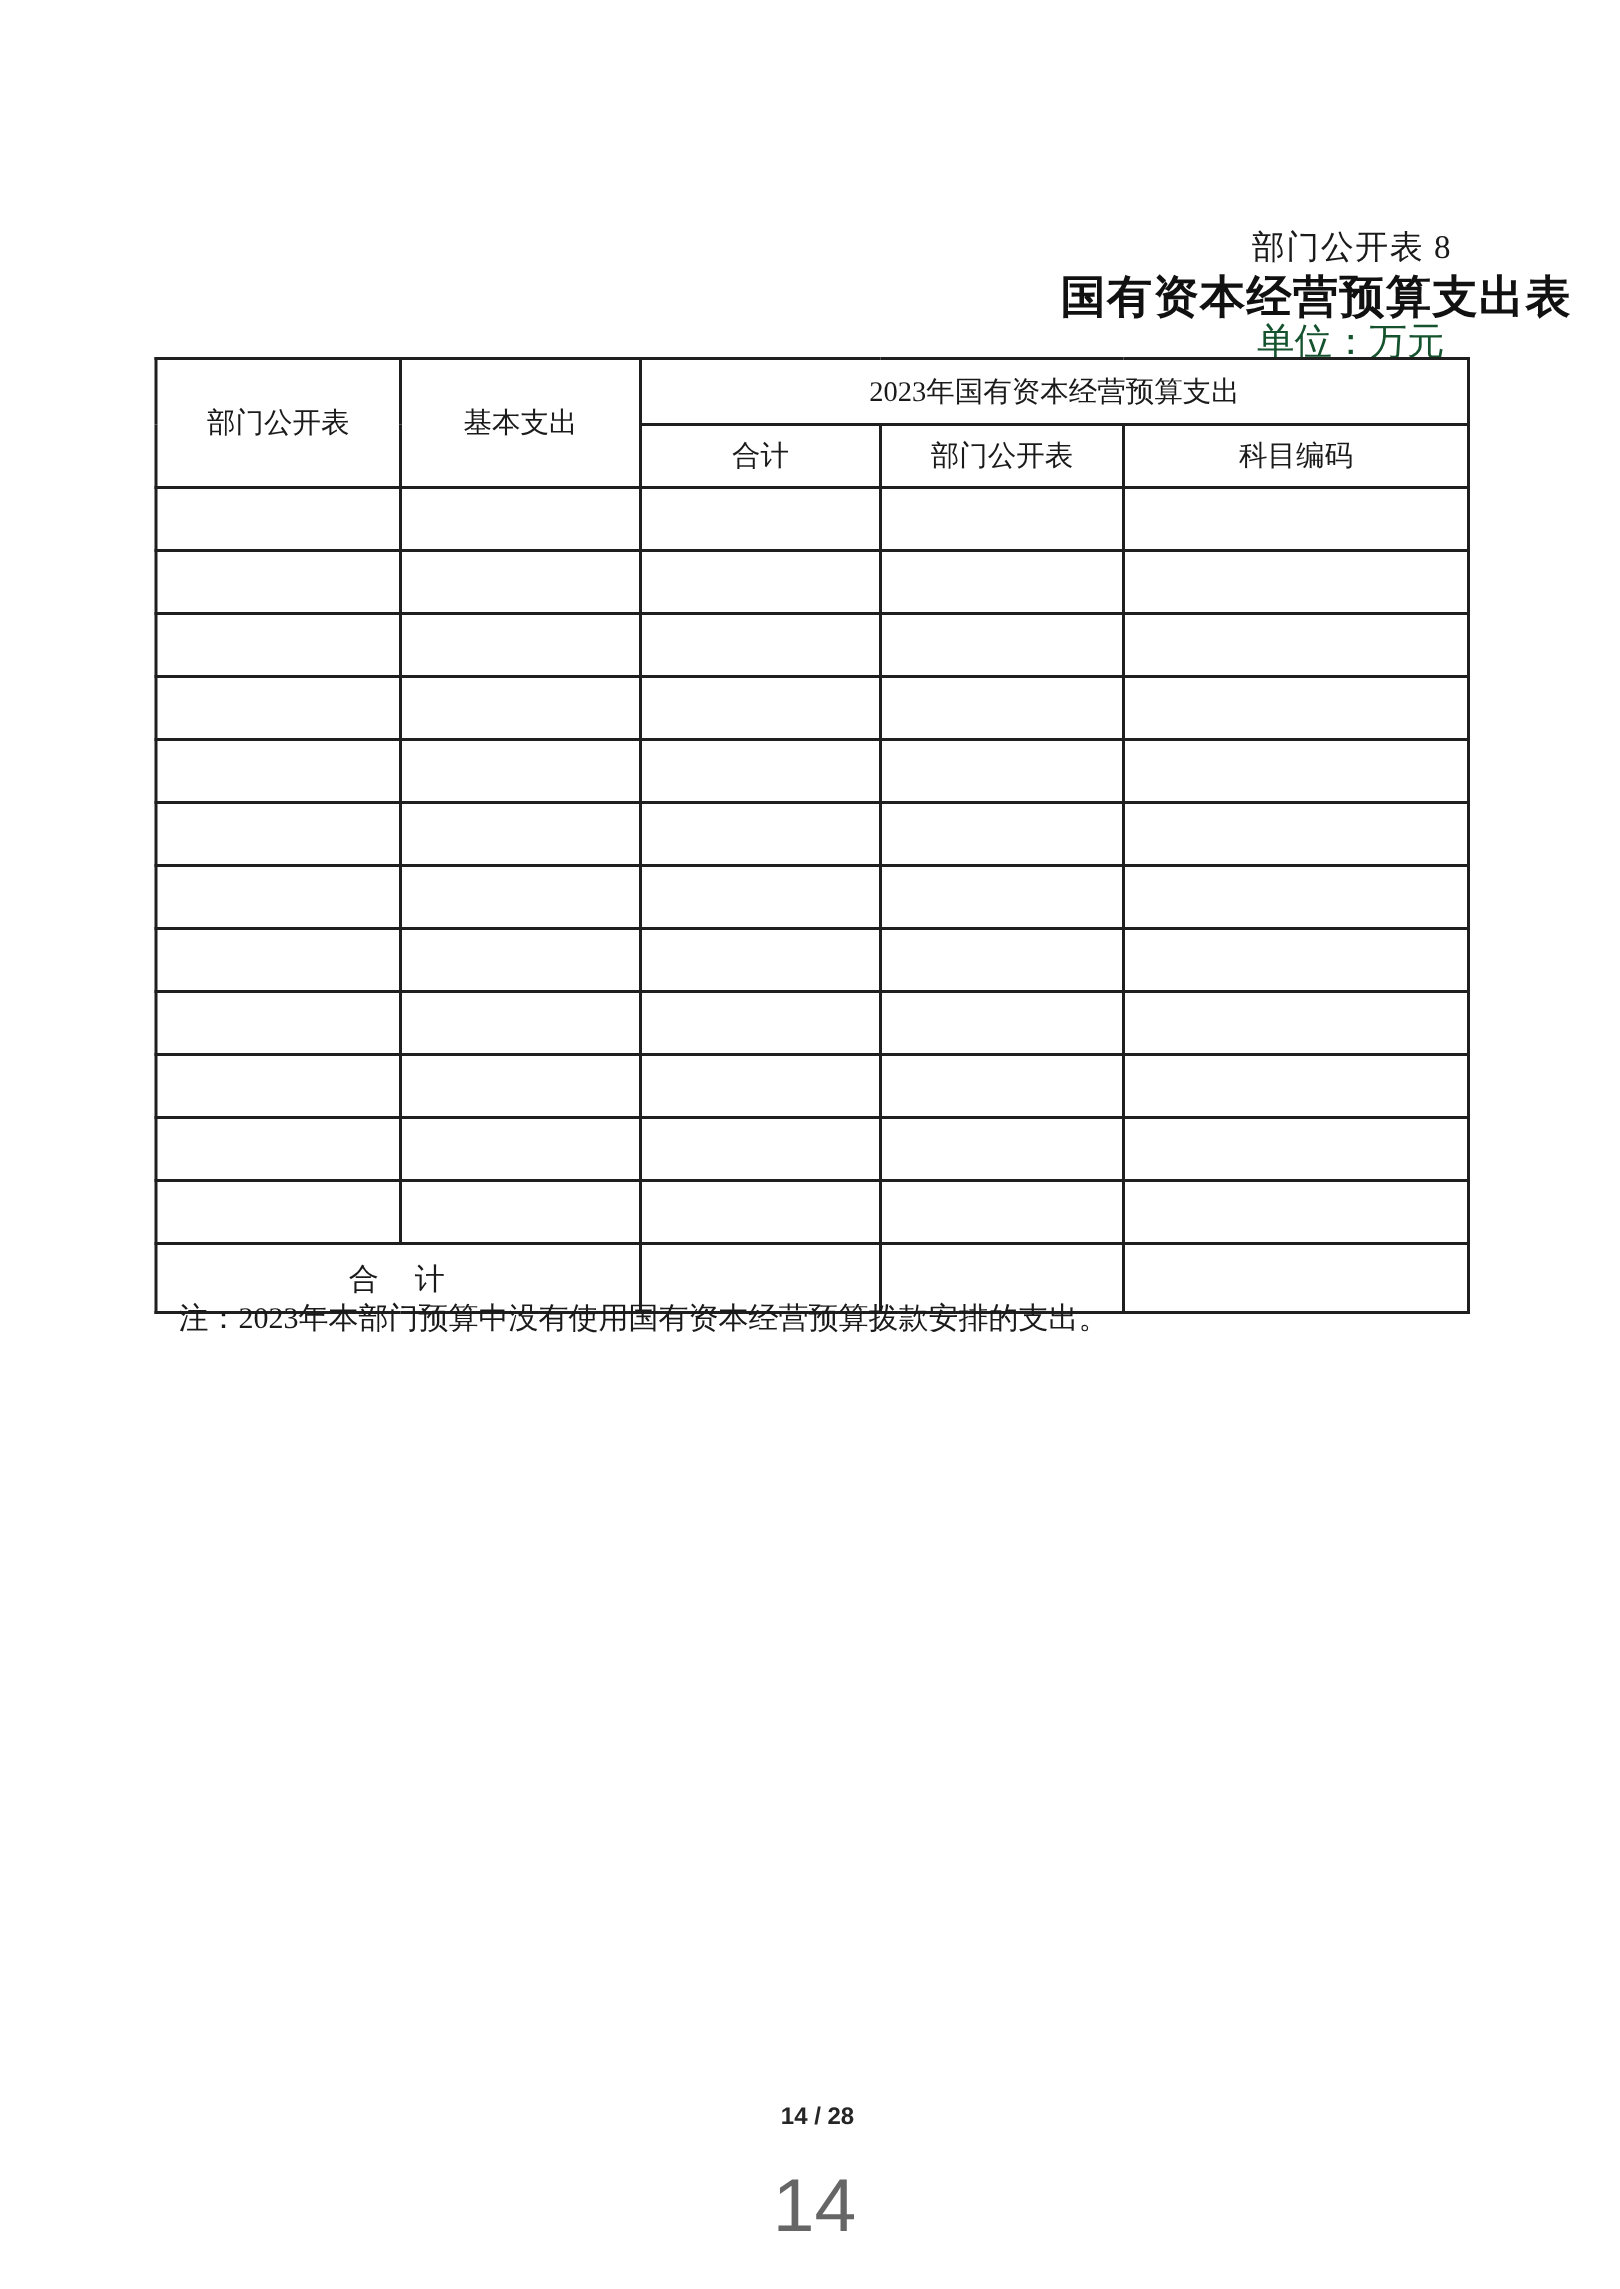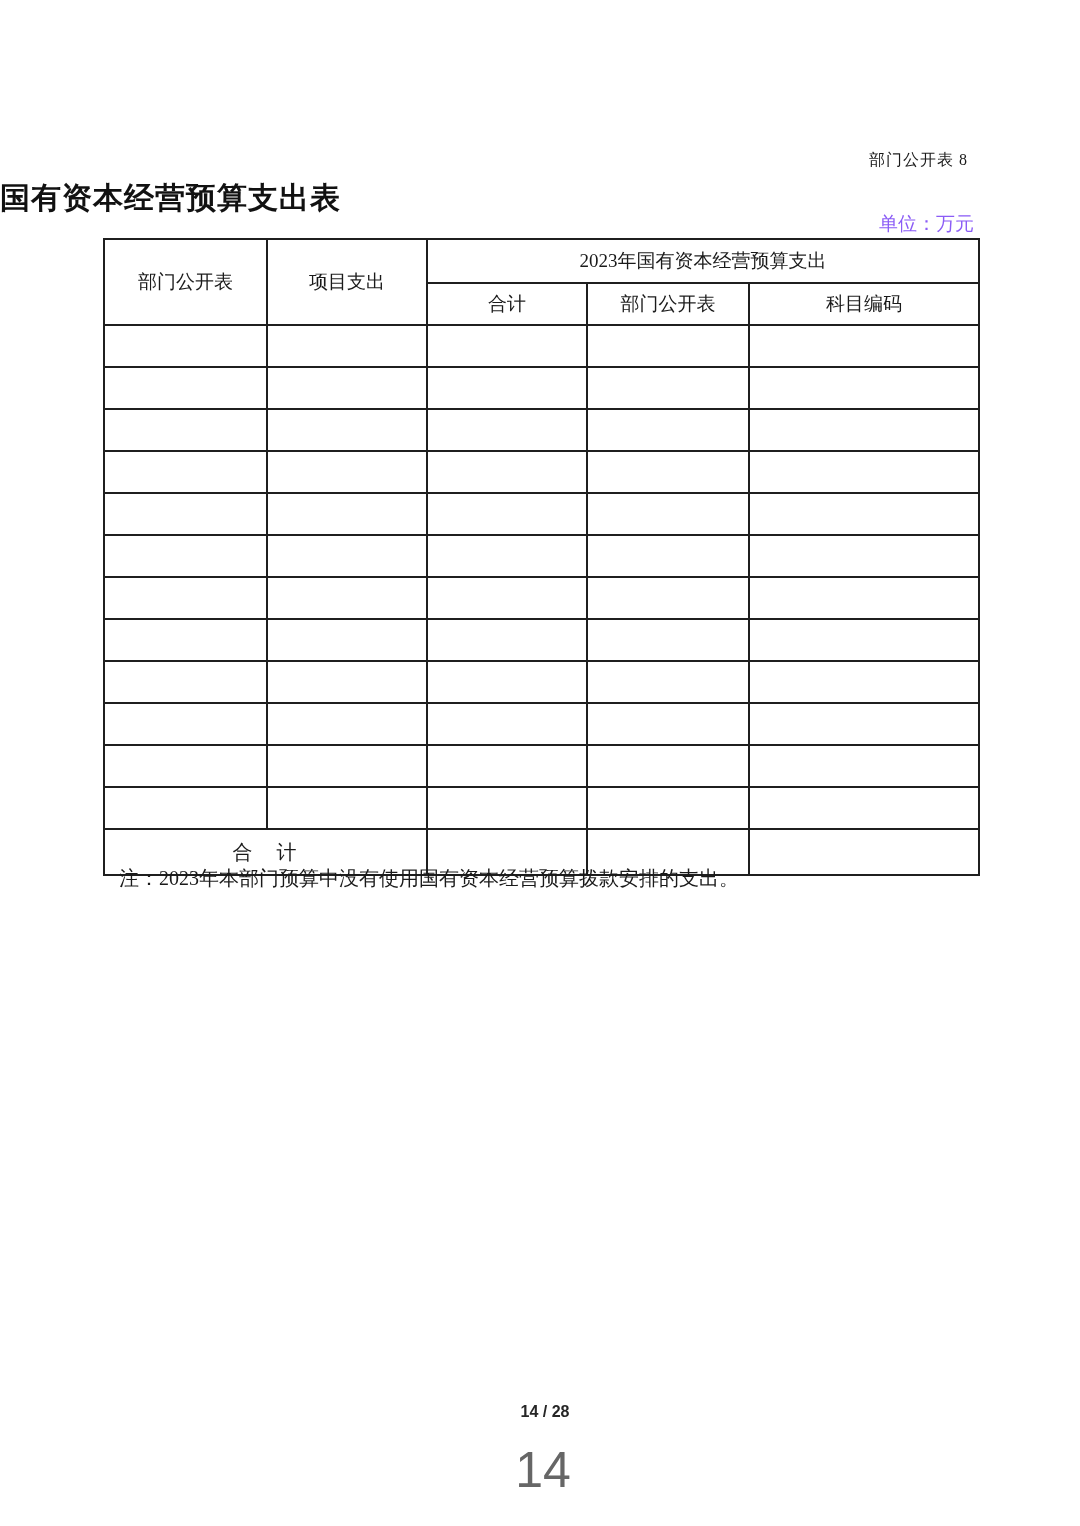--- a/index.html
+++ b/index.html
@@ -13,43 +13,43 @@
     height: 1526px;
     background: #ffffff;
     font-family: "Liberation Serif", "DejaVu Serif", serif;
     color: #1a1a1a;
     overflow: hidden;
   }
   .corner-label {
     position: absolute;
     top: 150px;
     right: 112px;
-    font-size: 16px;
+    font-size: 22px;
     letter-spacing: 1px;
     color: #1a1a1a;
   }
   .doc-title {
     position: absolute;
     top: 178px;
     left: 0;
     width: 1048px; 
     margin: 0;
-    text-align: left;
+    text-align: right;
     font-family: "Liberation Sans", "DejaVu Sans", sans-serif;
     font-size: 30px;
     font-weight: 700;
     letter-spacing: 1px;
     color: #111111;
   }
   .unit-label {
     position: absolute;
     top: 211px;
-    right: 106px;
-    font-size: 19px;
-    color: #8b5cf6;
+    right: 117px;
+    font-size: 25px;
+    color: #14532d;
   }
   table.budget-table {
     position: absolute;
     left: 103px;
     top: 238px;
     width: 875px;
     border-collapse: collapse;
     table-layout: fixed;
   }
   table.budget-table th,
@@ -114,21 +114,21 @@
     <colgroup>
       <col style="width:163px">
       <col style="width:160px">
       <col style="width:160px">
       <col style="width:162px">
       <col style="width:230px">
     </colgroup>
     <thead>
       <tr class="hdr-row-1">
         <th rowspan="2">部门公开表</th>
-        <th rowspan="2">项目支出</th>
+        <th rowspan="2">基本支出</th>
         <th colspan="3">2023年国有资本经营预算支出</th>
       </tr>
       <tr class="hdr-row-2">
         <th>合计</th>
         <th>部门公开表</th>
         <th>科目编码</th>
       </tr>
     </thead>
     <tbody>
 

